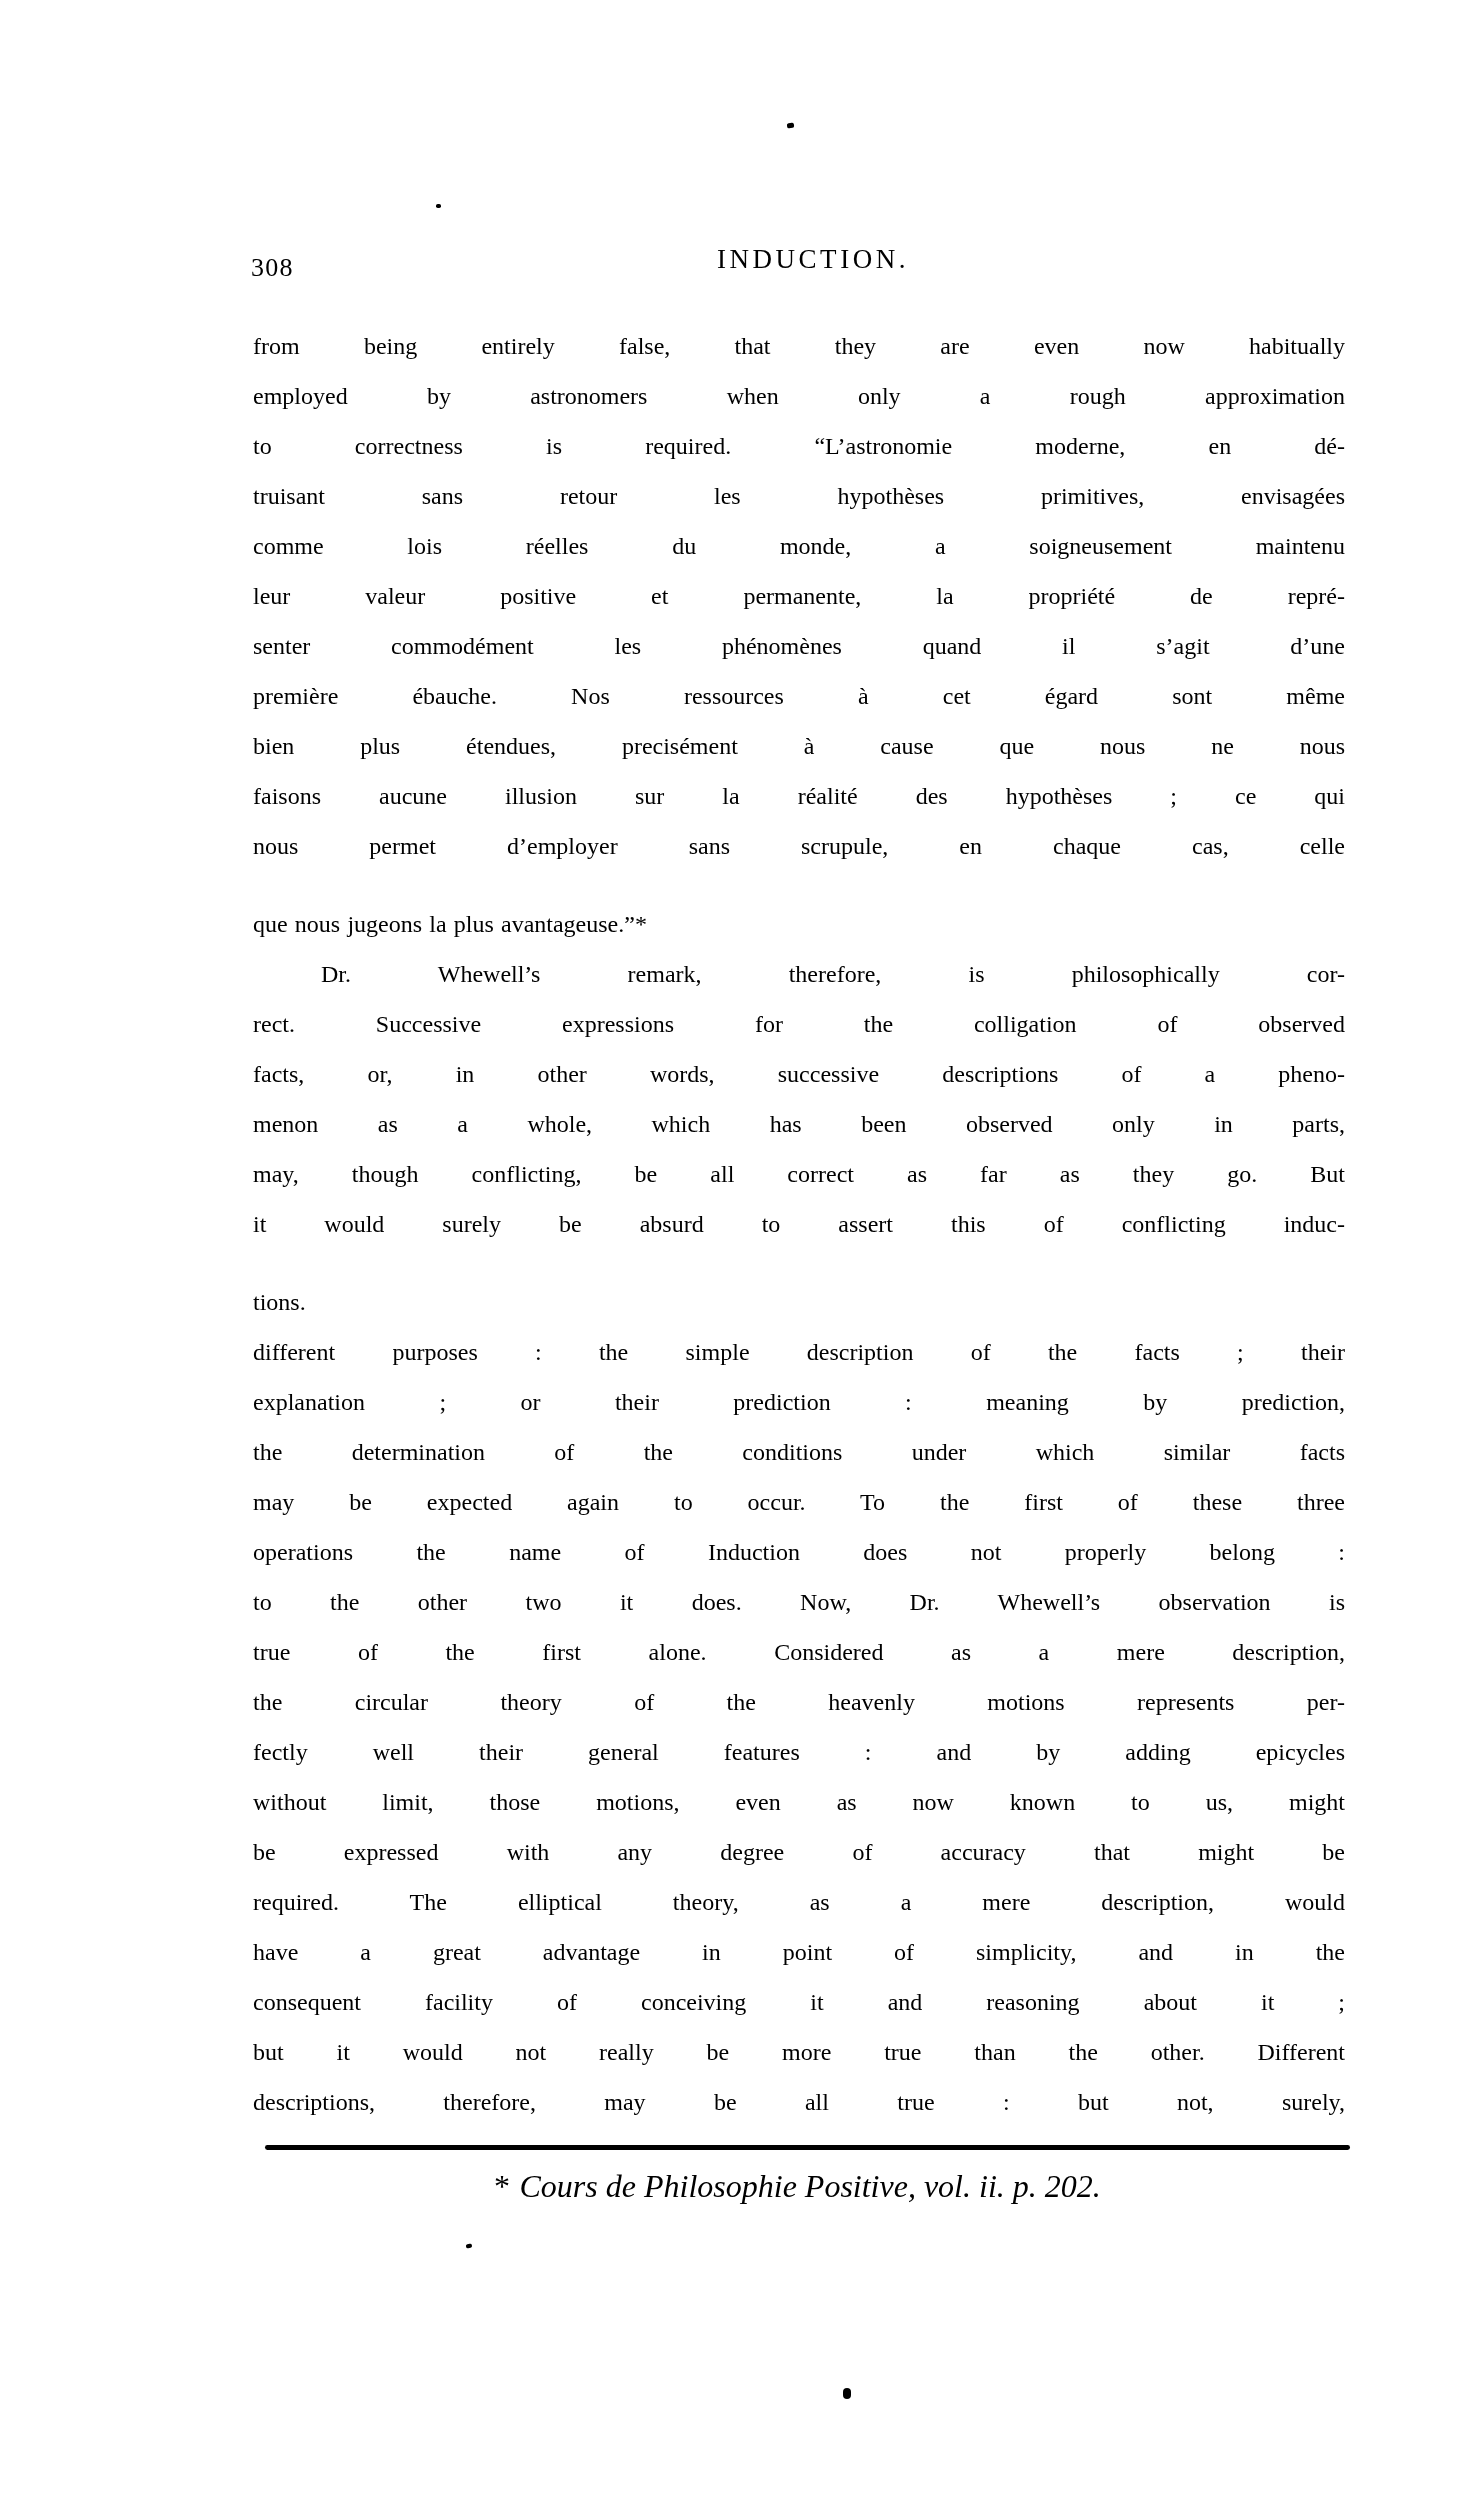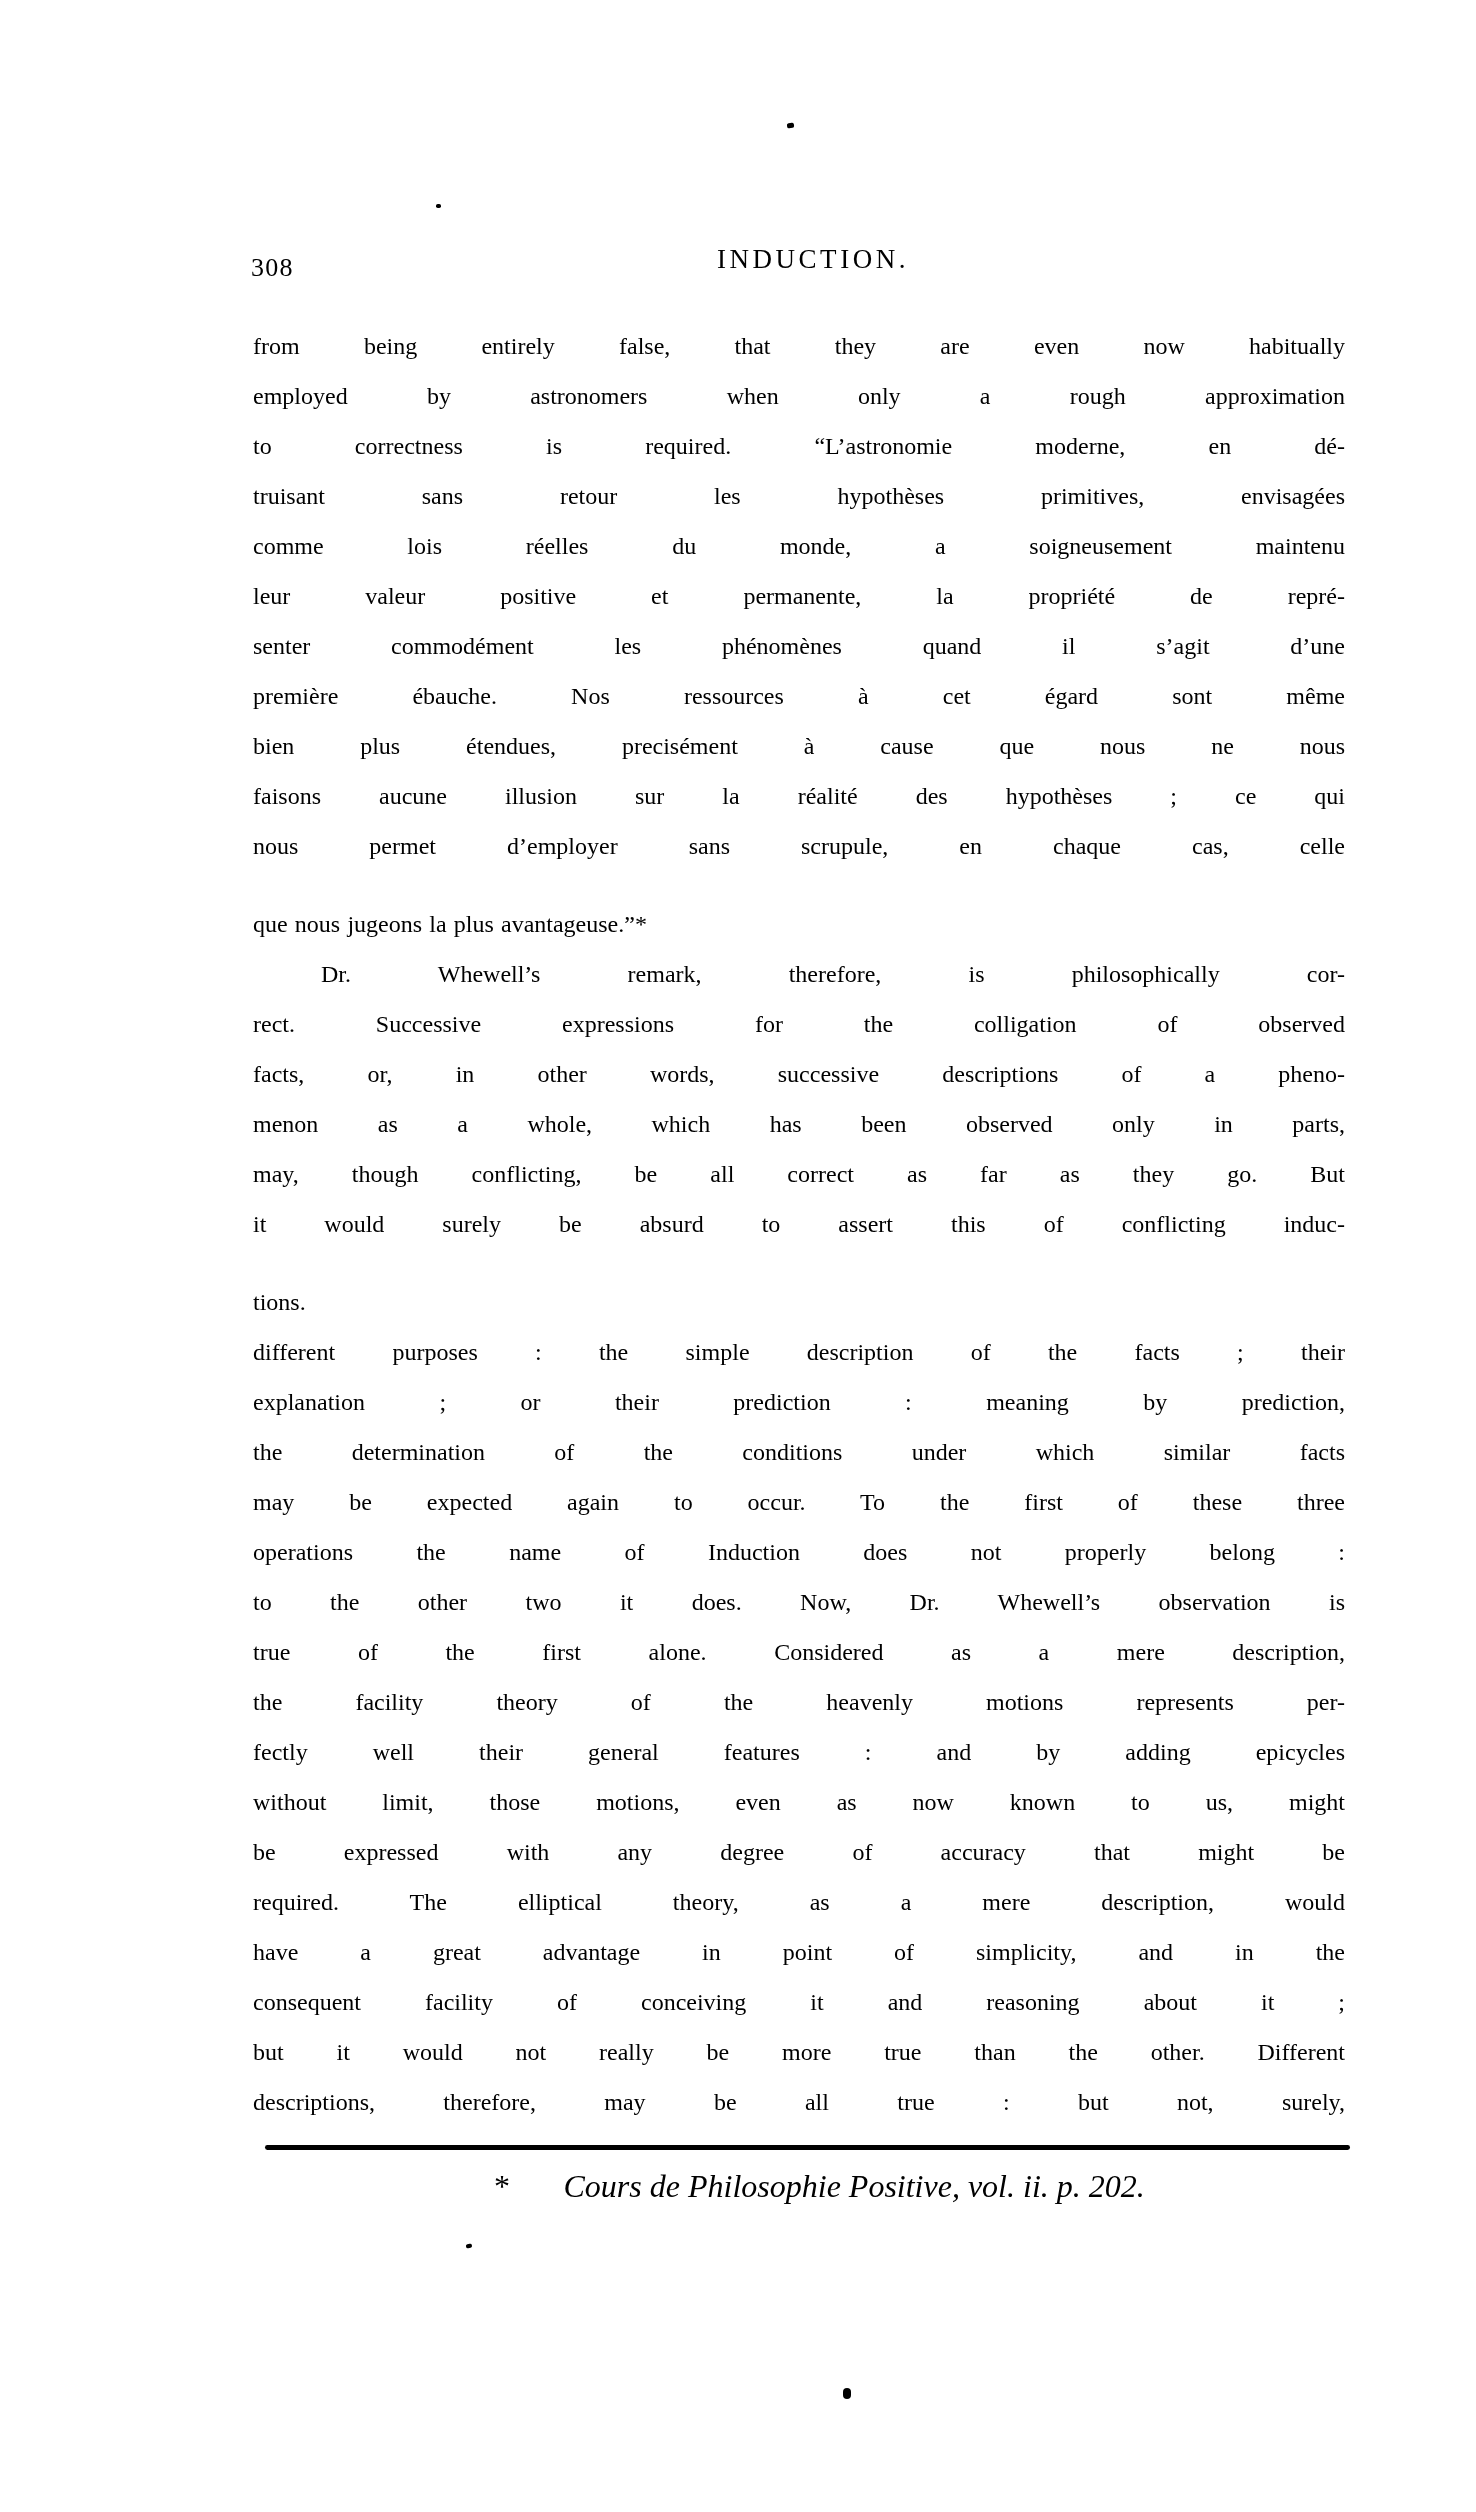--- a/index.html
+++ b/index.html
@@ -76,21 +76,20 @@
     font-size: 32px;
     line-height: 1.2;
     white-space: nowrap;
   }
   .footnote .marker {
     font-style: normal;
     margin-right: 9.5px;
   }
   .footnote .fn-text {
     font-style: italic;
-    margin-left: 44px;
   }
   
   .speck {
     position: absolute;
     background: #000000;
   }
   .speck.a { left: 787px; top: 123px; width: 7.1px; height: 4.8px; border-radius: 1.8px; transform: rotate(-8deg); }
   .speck.b { left: 436px;  top: 204px; width: 4.8px;  height: 4.2px; border-radius: 1.8px; }
   .speck.c { left: 466px;  top: 2244px; width: 6px; height: 4.2px; border-radius: 1.8px; transform: rotate(-14deg); }
   .speck.dot { left: 843px; top: 2388px; width: 8.3px; height: 10.7px; border-radius: 4.2px; }
@@ -124,21 +123,21 @@
       <div class="line">may, though conflicting, be all correct as far as they go. But</div>
       <div class="line">it would surely be absurd to assert this of conflicting induc-</div>
       <div class="line nj">tions.</div>
       <div class="line">different purposes : the simple description of the facts ; their</div>
       <div class="line">explanation ; or their prediction : meaning by prediction,</div>
       <div class="line">the determination of the conditions under which similar facts</div>
       <div class="line">may be expected again to occur. To the first of these three</div>
       <div class="line">operations the name of Induction does not properly belong :</div>
       <div class="line">to the other two it does. Now, Dr. Whewell’s observation is</div>
       <div class="line">true of the first alone. Considered as a mere description,</div>
-      <div class="line">the facility theory of the heavenly motions represents per-</div>
+      <div class="line">the circular theory of the heavenly motions represents per-</div>
       <div class="line">fectly well their general features : and by adding epicycles</div>
       <div class="line">without limit, those motions, even as now known to us, might</div>
       <div class="line">be expressed with any degree of accuracy that might be</div>
       <div class="line">required. The elliptical theory, as a mere description, would</div>
       <div class="line">have a great advantage in point of simplicity, and in the</div>
       <div class="line">consequent facility of conceiving it and reasoning about it ;</div>
       <div class="line">but it would not really be more true than the other. Different</div>
       <div class="line">descriptions, therefore, may be all true : but not, surely,</div>
     </main>
 

